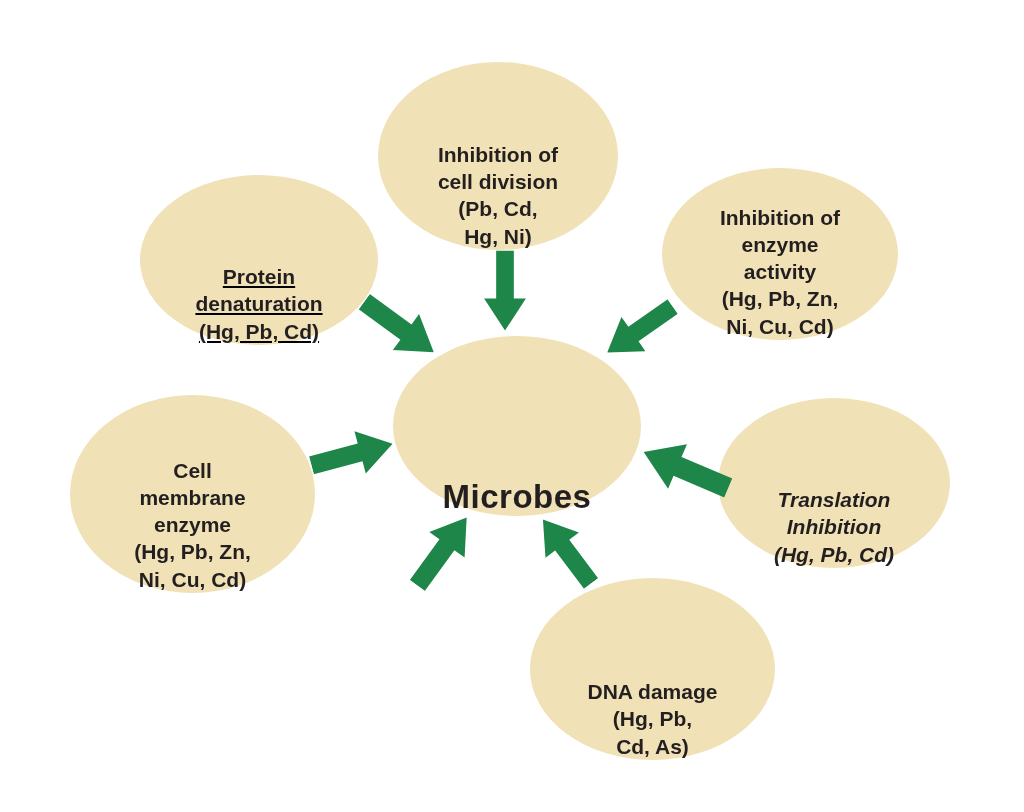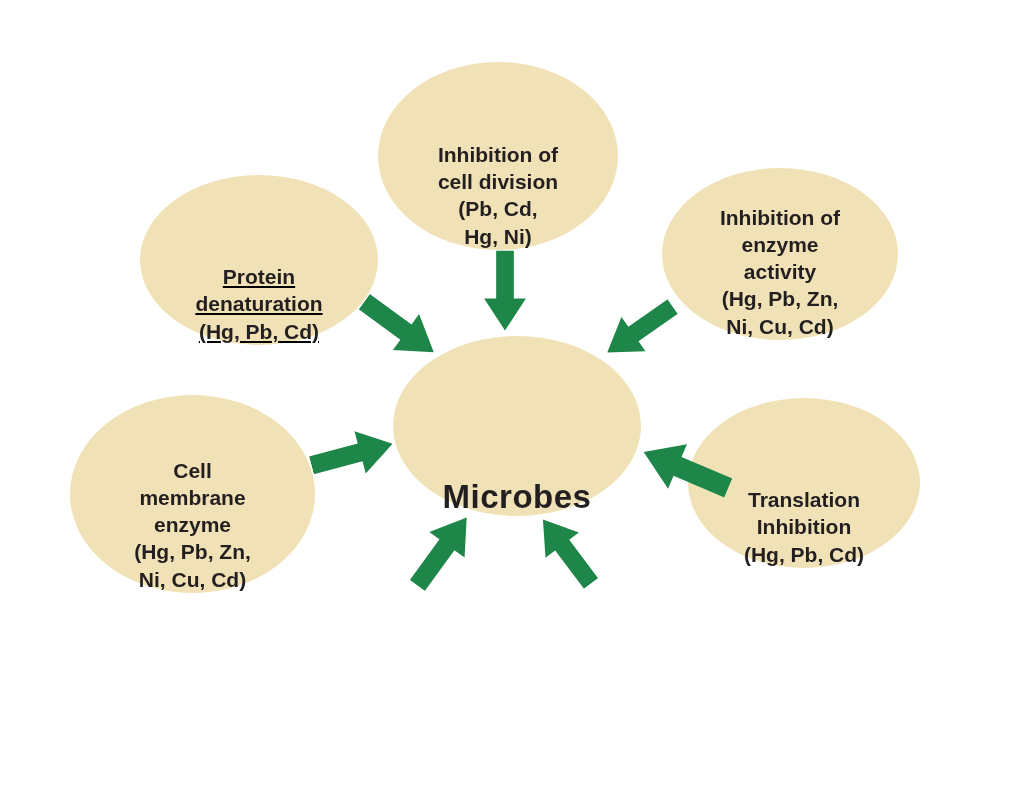--- a/index.html
+++ b/index.html
@@ -74,27 +74,32 @@
   </div>
 
   <div class="node" style="left:70px; top:395px; width:245px; height:198px;">
     <span class="node-label">Cell
 membrane
 enzyme
 (Hg, Pb, Zn,
 Ni, Cu, Cd)</span>
   </div>
 
-  <div class="node" style="left:688px; top:398px; width:232px; height:170px;">
+  <div class="node" style="left:718px; top:398px; width:232px; height:170px;font-style:italic;">
     <span class="node-label">Translation
 Inhibition
 (Hg, Pb, Cd)</span>
   </div>
 
 
+  <div class="node" style="left:530px; top:578px; width:245px; height:182px;">
+    <span class="node-label">DNA damage
+(Hg, Pb,
+Cd, As)</span>
+  </div>
 
   <svg class="arrow" style="left:465px; top:268px; width:80px; height:45px; transform:rotate(90deg);" viewBox="0 0 100 56" preserveAspectRatio="none">
     <polygon points="0,17 60,17 60,2 100,28 60,54 60,39 0,39" fill="#1E8649"></polygon>
   </svg>
 
   <svg class="arrow" style="left:356px; top:303px; width:86px; height:48px; transform:rotate(36deg);" viewBox="0 0 100 56" preserveAspectRatio="none">
     <polygon points="0,17 60,17 60,2 100,28 60,54 60,39 0,39" fill="#1E8649"></polygon>
   </svg>
 
   <svg class="arrow" style="left:600px; top:307px; width:80px; height:45px; transform:rotate(145deg);" viewBox="0 0 100 56" preserveAspectRatio="none">

